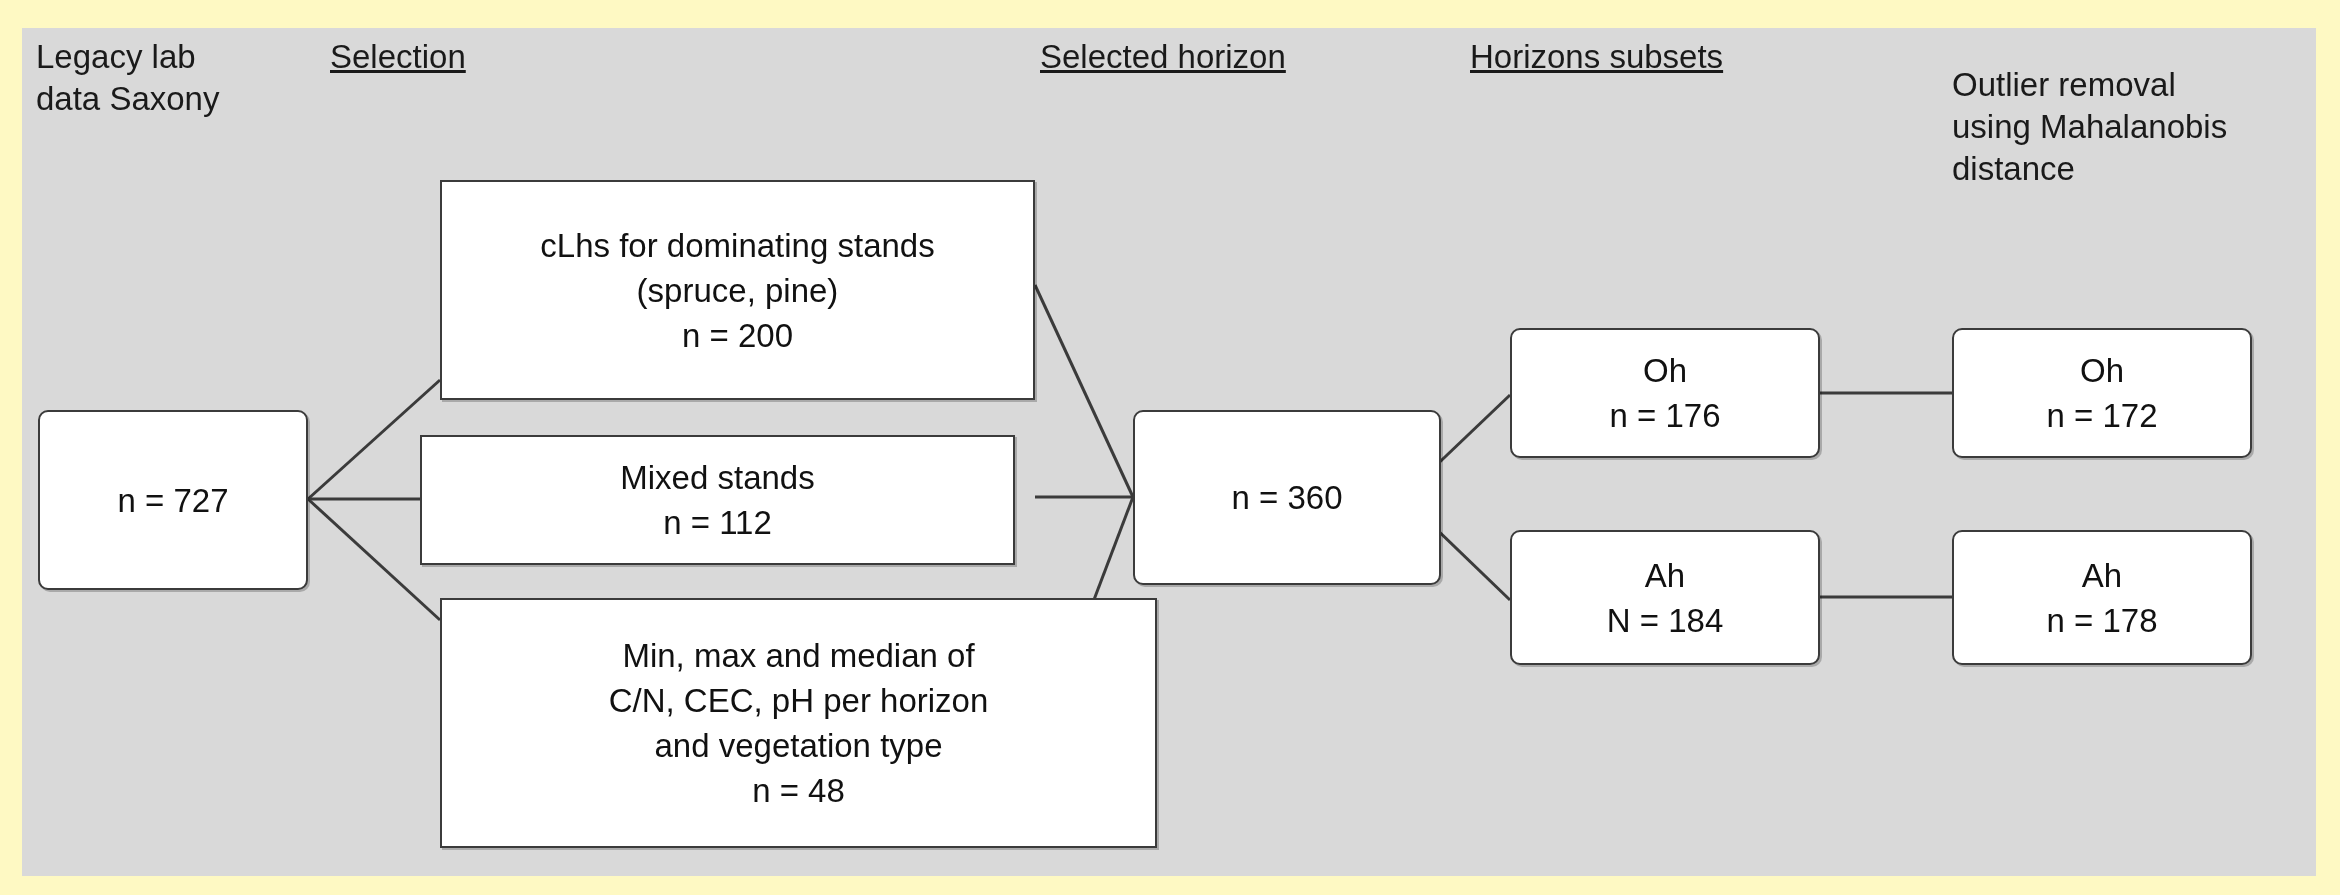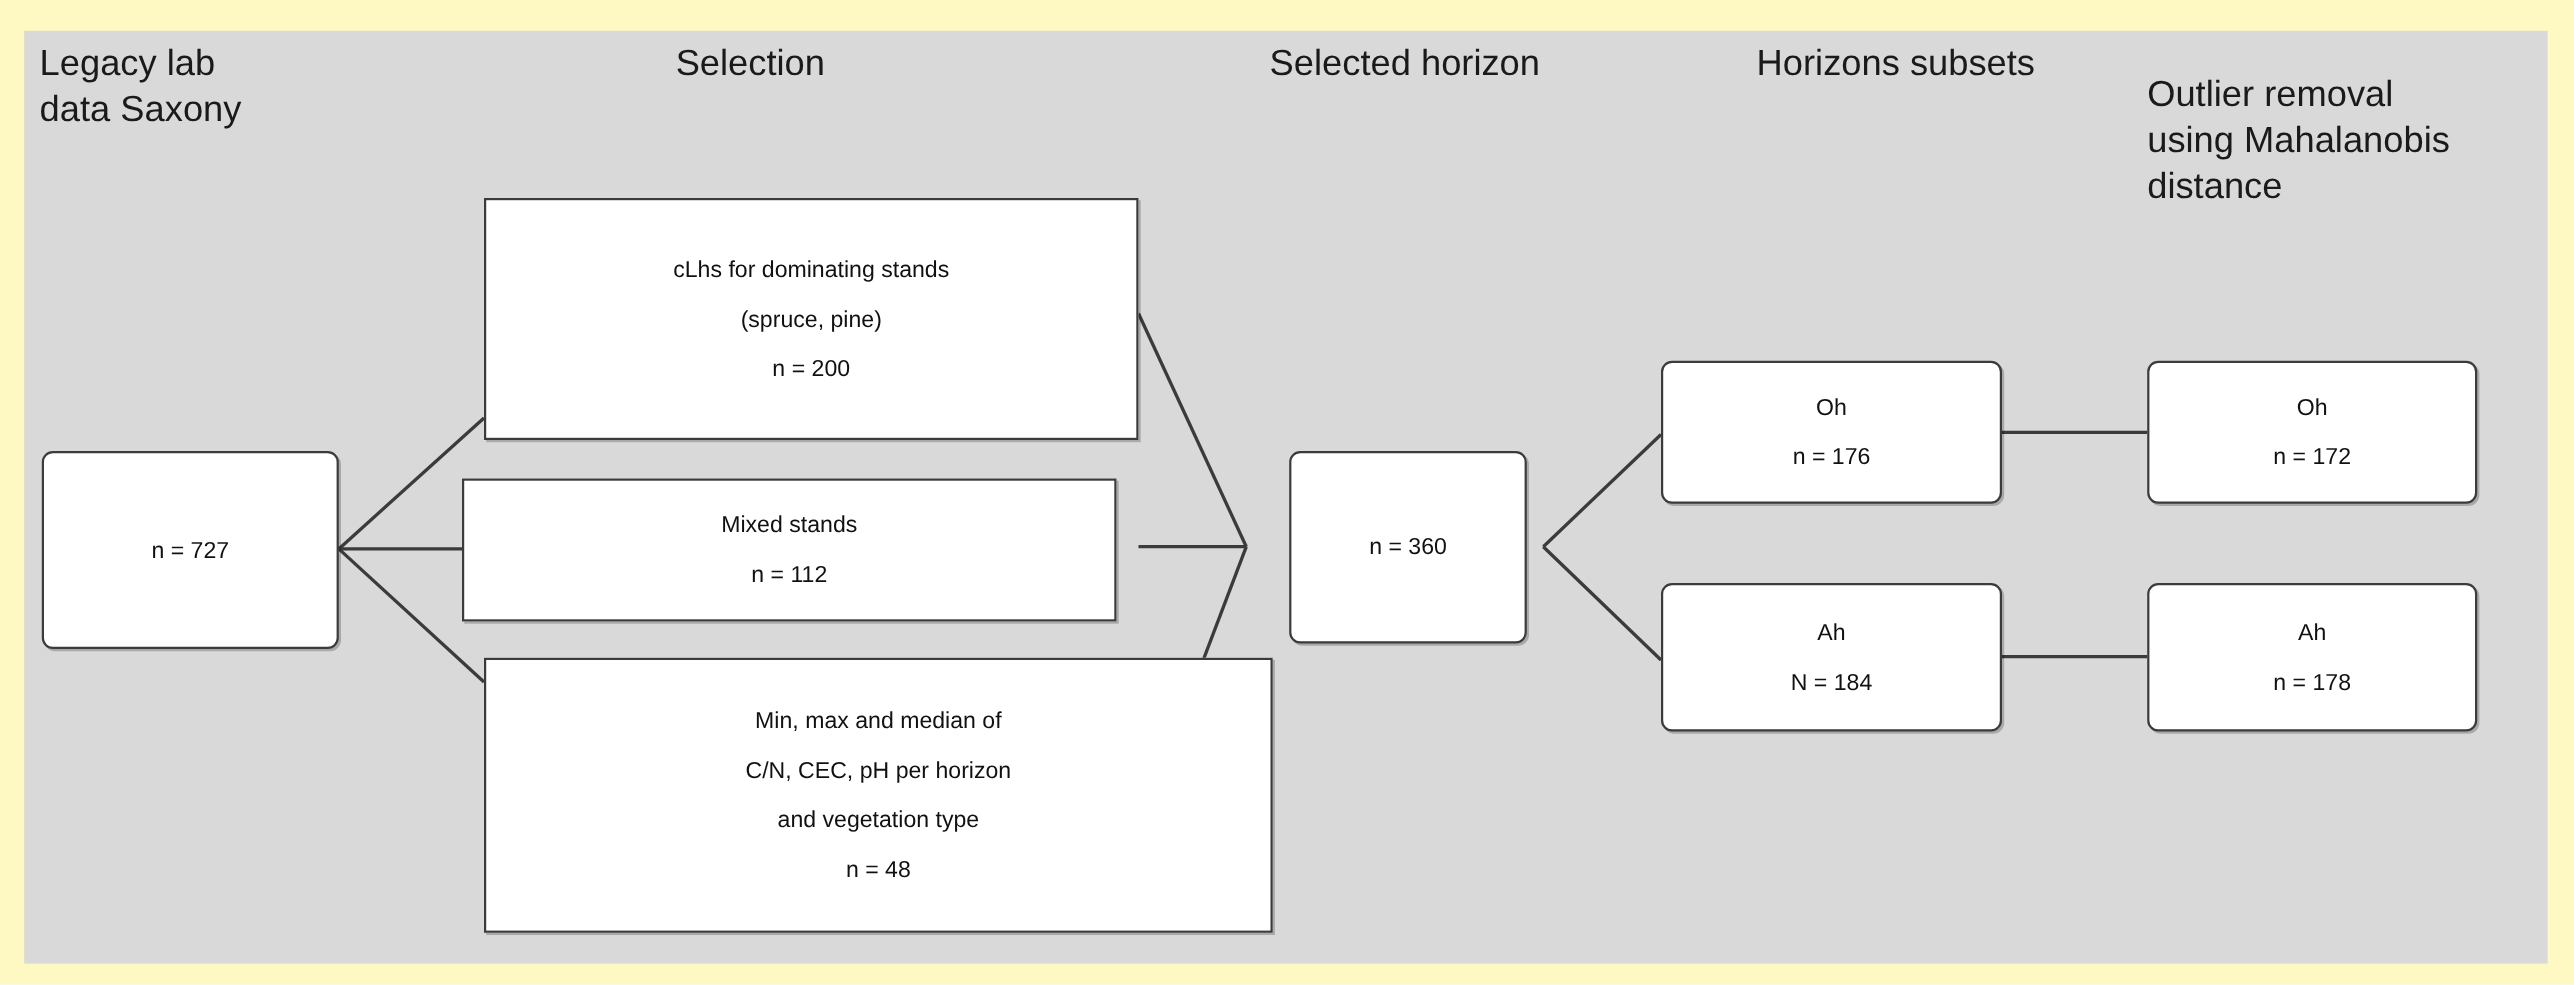--- a/index.html
+++ b/index.html
@@ -42,58 +42,58 @@
   }
 
   
   .col-header {
     position: absolute;
     font-size: 33px;
     line-height: 42px;
     color: #1a1a1a;
     white-space: pre-line;
   }
-  .col-header.center { text-align: right; }
+  .col-header.center { text-align: left; text-decoration: underline; }
   .col-header.left   { text-align: left; }
 
   #hdr-legacy    { left: 36px;   top: 36px;  width: 300px; }
   #hdr-selection { left: 330px;  top: 36px;  width: 420px; }
   #hdr-selected  { left: 1040px; top: 36px;  width: 360px; }
   #hdr-horizons  { left: 1470px; top: 36px;  width: 380px; }
   #hdr-outlier   { left: 1952px; top: 36px;  width: 350px; margin-top: 28px; }
 
   
   .node {
     position: absolute;
     background: #ffffff;
     border: 2.5px solid #3b3b3b;
     box-sizing: border-box;
     display: flex;
     align-items: center;
     justify-content: center;
     text-align: center;
     color: #111111;
-    font-size: 21px;
+    font-size: 33px;
     line-height: 45px;
     white-space: pre-line;
     box-shadow: 2px 2px 0 rgba(0,0,0,0.22);
   }
   .node.rounded { border-radius: 10px; }
   .node.sharp   { border-radius: 0; }
 
   
   #node-source   { left: 38px;   top: 410px; width: 270px; height: 180px; }
 
   
   #node-clhs     { left: 440px;  top: 180px; width: 595px; height: 220px; }
   #node-mixed    { left: 420px;  top: 435px; width: 595px; height: 130px; }
   #node-minmax   { left: 440px;  top: 598px; width: 717px; height: 250px; }
 
   
-  #node-selected { left: 1133px; top: 410px; width: 216px; height: 175px; margin-left: 39px; }
+  #node-selected { left: 1133px; top: 410px; width: 308px; height: 175px; }
 
   
   #node-oh1      { left: 1510px; top: 328px; width: 310px; height: 130px; }
   #node-ah1      { left: 1510px; top: 530px; width: 310px; height: 135px; }
 
   
   #node-oh2      { left: 1952px; top: 328px; width: 300px; height: 130px; }
   #node-ah2      { left: 1952px; top: 530px; width: 300px; height: 135px; }
 </style>
 </head>

